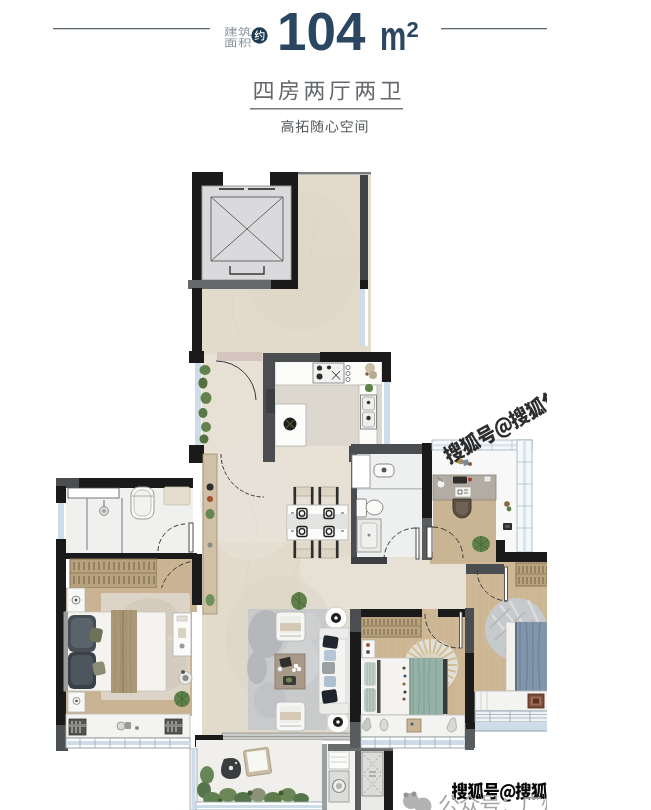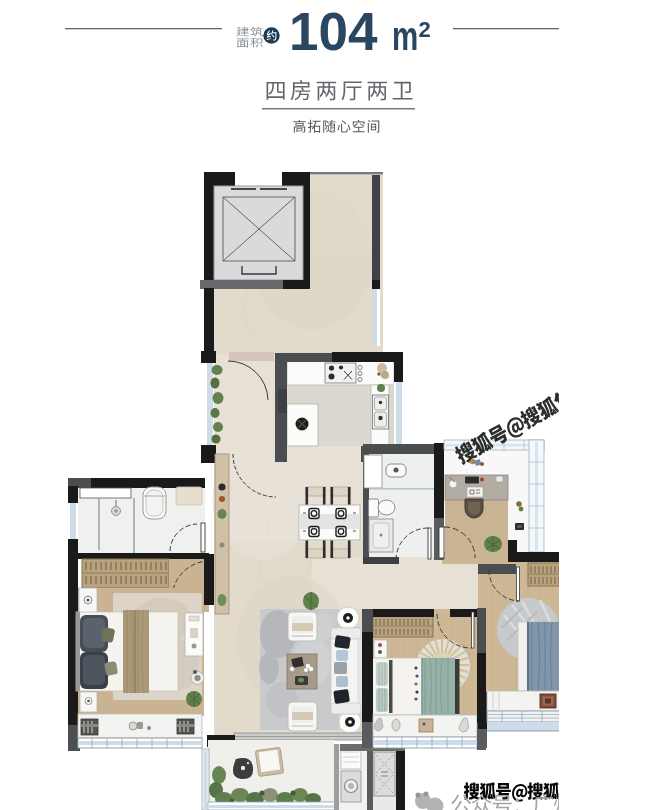--- a/index.html
+++ b/index.html
@@ -1,14 +1,14 @@
 <!DOCTYPE html>
 <html><head><meta charset="utf-8"><title>104m2</title>
 <style>html,body{margin:0;padding:0;background:#fff;}
-#page{position:relative;width:547px;height:810px;overflow:hidden;background:#fff;font-family:"Liberation Sans",sans-serif;padding-left:12px;}</style>
+#page{position:relative;width:547px;height:810px;overflow:hidden;background:#fff;font-family:"Liberation Sans",sans-serif;}</style>
 </head><body>
 <div id="page">
 <svg width="651" height="810" viewBox="0 0 651 810">
 
 <rect x="53" y="28" width="157" height="1.3" fill="#5f6a72"></rect>
 
 <rect x="441" y="28" width="156" height="1.3" fill="#5f6a72"></rect>
 
 <g>
         <path transform="translate(224.0,35.6) scale(0.01350,-0.01050)" d="M394 755V695H581V620H330V561H581V483H387V422H581V345H379V288H581V209H337V149H581V49H652V149H937V209H652V288H899V345H652V422H876V561H945V620H876V755H652V840H581V755ZM652 561H809V483H652ZM652 620V695H809V620ZM97 393C97 404 120 417 135 425H258C246 336 226 259 200 193C173 233 151 283 134 343L78 322C102 241 132 177 169 126C134 60 89 8 37 -30C53 -40 81 -66 92 -80C140 -43 183 7 218 70C323 -30 469 -55 653 -55H933C937 -35 951 -2 962 14C911 13 694 13 654 13C485 13 347 35 249 132C290 225 319 342 334 483L292 493L278 492H192C242 567 293 661 338 758L290 789L266 778H64V711H237C197 622 147 540 129 515C109 483 84 458 66 454C76 439 91 408 97 393Z" fill="#87919a"></path>

